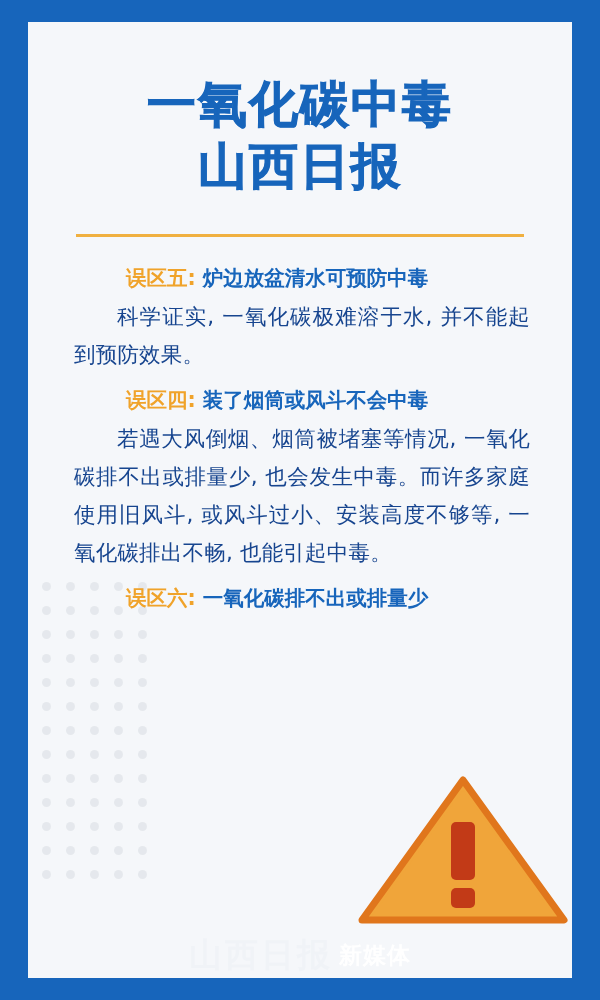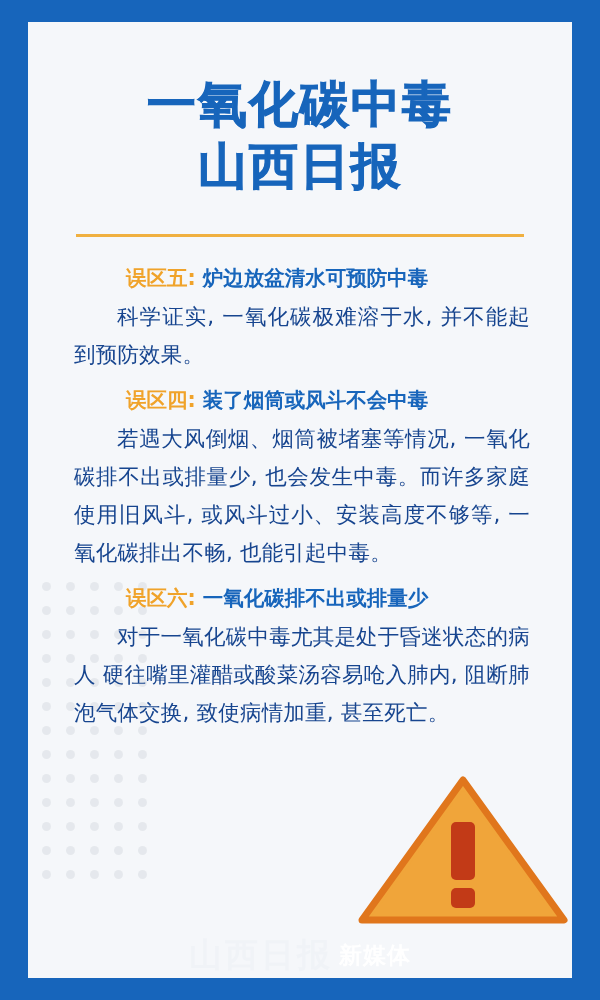--- a/index.html
+++ b/index.html
@@ -234,21 +234,20 @@
           <span>装了烟筒或风斗不会中毒</span>
         </div>
         <div class="para">若遇大风倒烟、烟筒被堵塞等情况, 一氧化碳排不出或排量少, 也会发生中毒。而许多家庭使用旧风斗, 或风斗过小、安装高度不够等, 一氧化碳排出不畅, 也能引起中毒。</div>
       </div>
 
       <div class="section">
         <div class="heading">
           <span class="hl">误区六:</span>
           <span>一氧化碳排不出或排量少</span>
         </div>
-        <div class="para">对于一氧化碳中毒尤其是处于昏迷状态的病人 硬往嘴里灌醋或酸菜汤容易呛入肺内, 阻断肺泡气体交换, 致使病情加重, 甚至死亡。</div>
       </div>
 
     </div>
 
     <div class="warning">
       <svg width="210" height="150" viewBox="0 0 210 150" aria-hidden="true">
         <polygon points="105,6 206,146 4,146" fill="#f0a53a" stroke="#e0761c" stroke-width="7" stroke-linejoin="round"></polygon>
         <polygon points="105,16 196,142 14,142" fill="#f0a53a"></polygon>
         <rect x="93" y="48" width="24" height="58" rx="5" fill="#c23a17"></rect>
         <rect x="93" y="114" width="24" height="20" rx="5" fill="#c23a17"></rect>

